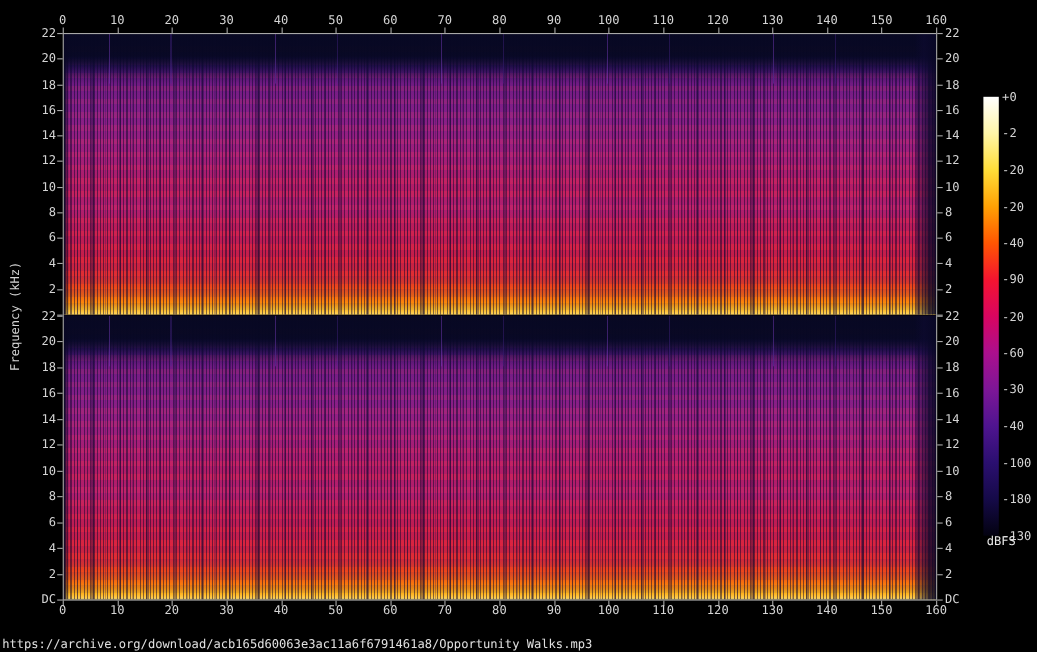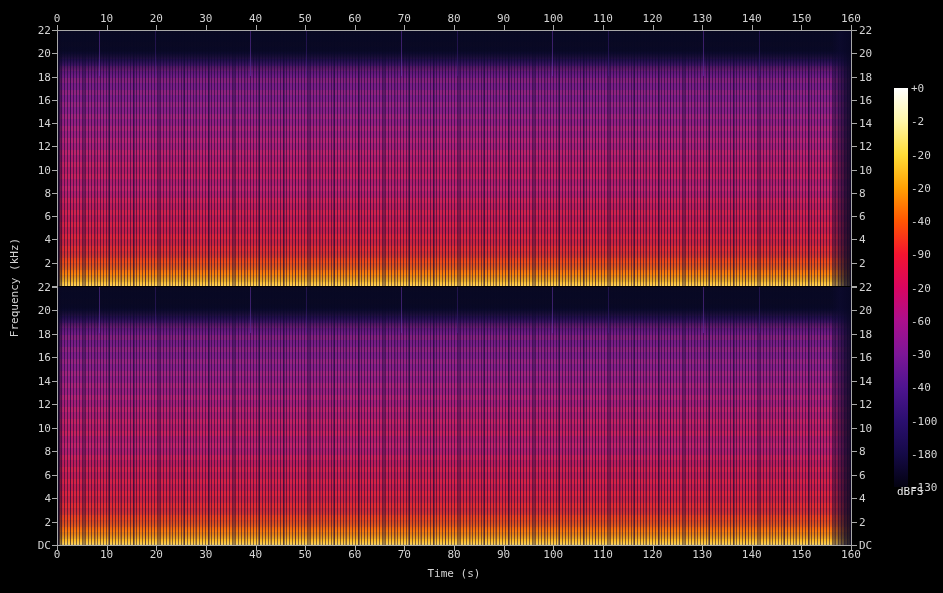--- a/index.html
+++ b/index.html
@@ -270,15 +270,15 @@
       <div class="lbl cb-label" style="left: 911px; top: 287.5px; transform: translateY(-50%);">-20</div>
       <div class="lbl cb-label" style="left: 911px; top: 320.75px; transform: translateY(-50%);">-60</div>
       <div class="lbl cb-label" style="left: 911px; top: 354px; transform: translateY(-50%);">-30</div>
       <div class="lbl cb-label" style="left: 911px; top: 387.25px; transform: translateY(-50%);">-40</div>
       <div class="lbl cb-label" style="left: 911px; top: 420.5px; transform: translateY(-50%);">-100</div>
       <div class="lbl cb-label" style="left: 911px; top: 453.75px; transform: translateY(-50%);">-180</div>
       <div class="lbl cb-label" style="left: 911px; top: 487px; transform: translateY(-50%);">-130</div>
     </div>
   <div class="dbfs">dBFS</div>
 
-  <div class="xlabel">Time (s)</div>
-
+
+  <div class="footer">https://archive.org/download/acb165d60063e3ac11a6f6791461a8/Opportunity Walks.mp3</div>
 </div>
 
 </body></html>

